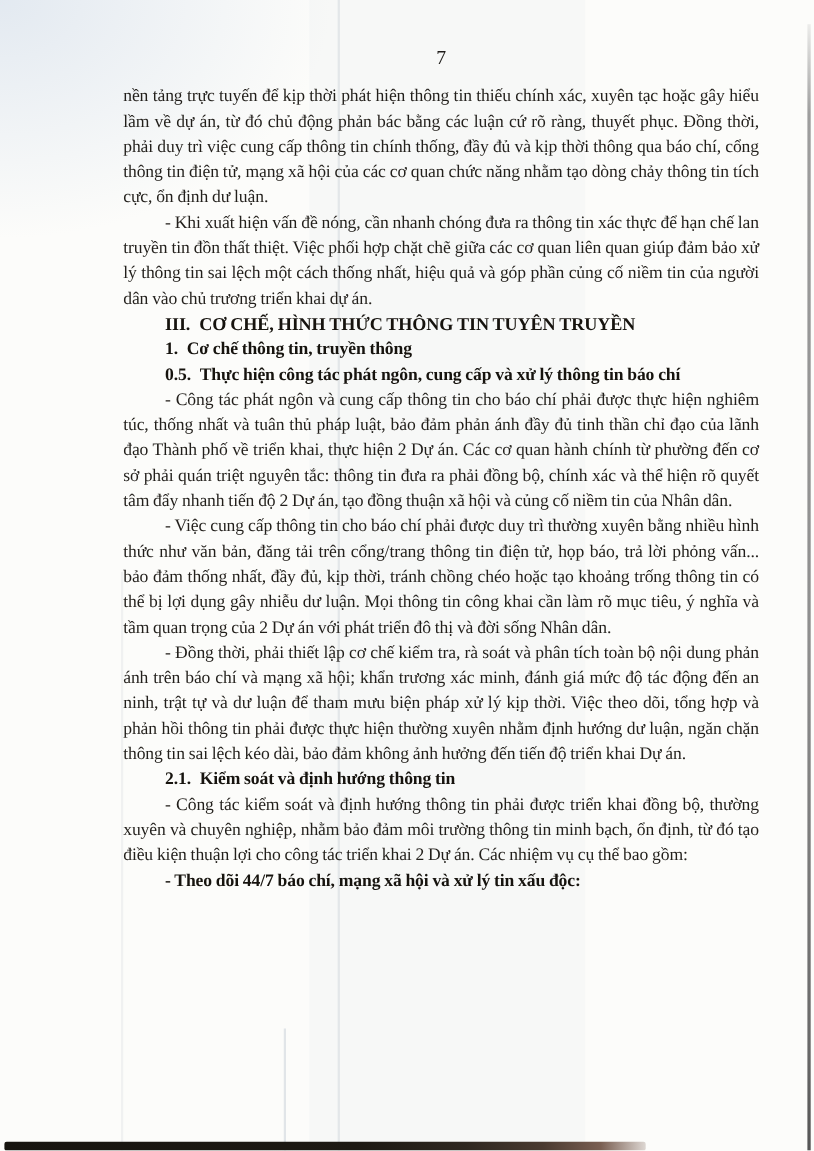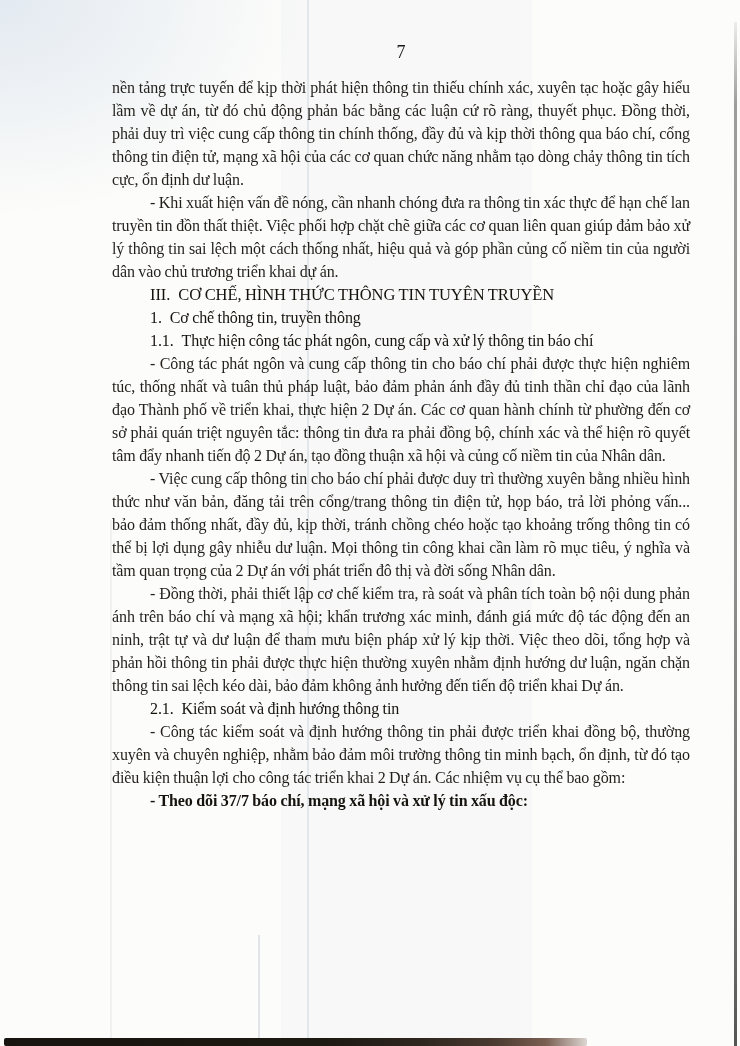--- a/index.html
+++ b/index.html
@@ -44,21 +44,21 @@
   }
 
   .content{
     position:absolute;left:112px;top:76px;width:578px;
     font-size:16px;line-height:23px;
     text-align:justify;text-justify:inter-word;
     color:#221f1b;letter-spacing:-0.1px;word-spacing:-0.4px;
   }
   .content p{margin:0;}
   .ind{text-indent:38px;}
-  .h{font-weight:normal;color:#16130e;}
+  .h{font-weight:bold;color:#16130e;}
   .h1{font-size:16.5px;}
   .b{font-weight:bold;color:#16130e;}
 </style>
 </head>
 <body>
 
 <div class="page">
 
   <div class="tint-topleft"></div>
   <div class="tint-midband"></div>
@@ -66,25 +66,25 @@
   <div class="crease crease-bl"></div>
   <div class="crease crease-left"></div>
 
   <div class="page-number">7</div>
 
   <div class="content">
     <p>nền tảng trực tuyến để kịp thời phát hiện thông tin thiếu chính xác, xuyên tạc hoặc gây hiểu lầm về dự án, từ đó chủ động phản bác bằng các luận cứ rõ ràng, thuyết phục. Đồng thời, phải duy trì việc cung cấp thông tin chính thống, đầy đủ và kịp thời thông qua báo chí, cổng thông tin điện tử, mạng xã hội của các cơ quan chức năng nhằm tạo dòng chảy thông tin tích cực, ổn định dư luận.</p>
     <p class="ind">- Khi xuất hiện vấn đề nóng, cần nhanh chóng đưa ra thông tin xác thực để hạn chế lan truyền tin đồn thất thiệt. Việc phối hợp chặt chẽ giữa các cơ quan liên quan giúp đảm bảo xử lý thông tin sai lệch một cách thống nhất, hiệu quả và góp phần củng cố niềm tin của người dân vào chủ trương triển khai dự án.</p>
     <p class="ind h h1">III. CƠ CHẾ, HÌNH THỨC THÔNG TIN TUYÊN TRUYỀN</p>
     <p class="ind h">1. Cơ chế thông tin, truyền thông</p>
-    <p class="ind h">1.1. Thực hiện công tác phát ngôn, cung cấp và xử lý thông tin báo chí</p>
+    <p class="ind h">0.5. Thực hiện công tác phát ngôn, cung cấp và xử lý thông tin báo chí</p>
     <p class="ind">- Công tác phát ngôn và cung cấp thông tin cho báo chí phải được thực hiện nghiêm túc, thống nhất và tuân thủ pháp luật, bảo đảm phản ánh đầy đủ tinh thần chỉ đạo của lãnh đạo Thành phố về triển khai, thực hiện 2 Dự án. Các cơ quan hành chính từ phường đến cơ sở phải quán triệt nguyên tắc: thông tin đưa ra phải đồng bộ, chính xác và thể hiện rõ quyết tâm đẩy nhanh tiến độ 2 Dự án, tạo đồng thuận xã hội và củng cố niềm tin của Nhân dân.</p>
     <p class="ind">- Việc cung cấp thông tin cho báo chí phải được duy trì thường xuyên bằng nhiều hình thức như văn bản, đăng tải trên cổng/trang thông tin điện tử, họp báo, trả lời phỏng vấn... bảo đảm thống nhất, đầy đủ, kịp thời, tránh chồng chéo hoặc tạo khoảng trống thông tin có thể bị lợi dụng gây nhiễu dư luận. Mọi thông tin công khai cần làm rõ mục tiêu, ý nghĩa và tầm quan trọng của 2 Dự án với phát triển đô thị và đời sống Nhân dân.</p>
     <p class="ind">- Đồng thời, phải thiết lập cơ chế kiểm tra, rà soát và phân tích toàn bộ nội dung phản ánh trên báo chí và mạng xã hội; khẩn trương xác minh, đánh giá mức độ tác động đến an ninh, trật tự và dư luận để tham mưu biện pháp xử lý kịp thời. Việc theo dõi, tổng hợp và phản hồi thông tin phải được thực hiện thường xuyên nhằm định hướng dư luận, ngăn chặn thông tin sai lệch kéo dài, bảo đảm không ảnh hưởng đến tiến độ triển khai Dự án.</p>
     <p class="ind h">2.1. Kiểm soát và định hướng thông tin</p>
     <p class="ind">- Công tác kiểm soát và định hướng thông tin phải được triển khai đồng bộ, thường xuyên và chuyên nghiệp, nhằm bảo đảm môi trường thông tin minh bạch, ổn định, từ đó tạo điều kiện thuận lợi cho công tác triển khai 2 Dự án. Các nhiệm vụ cụ thể bao gồm:</p>
-    <p class="ind b">- Theo dõi 37/7 báo chí, mạng xã hội và xử lý tin xấu độc:</p>
+    <p class="ind b">- Theo dõi 44/7 báo chí, mạng xã hội và xử lý tin xấu độc:</p>
   </div>
 
   <div class="edge-bottom"></div>
   <div class="edge-right"></div>
 
 </div>
 
 </body></html>

